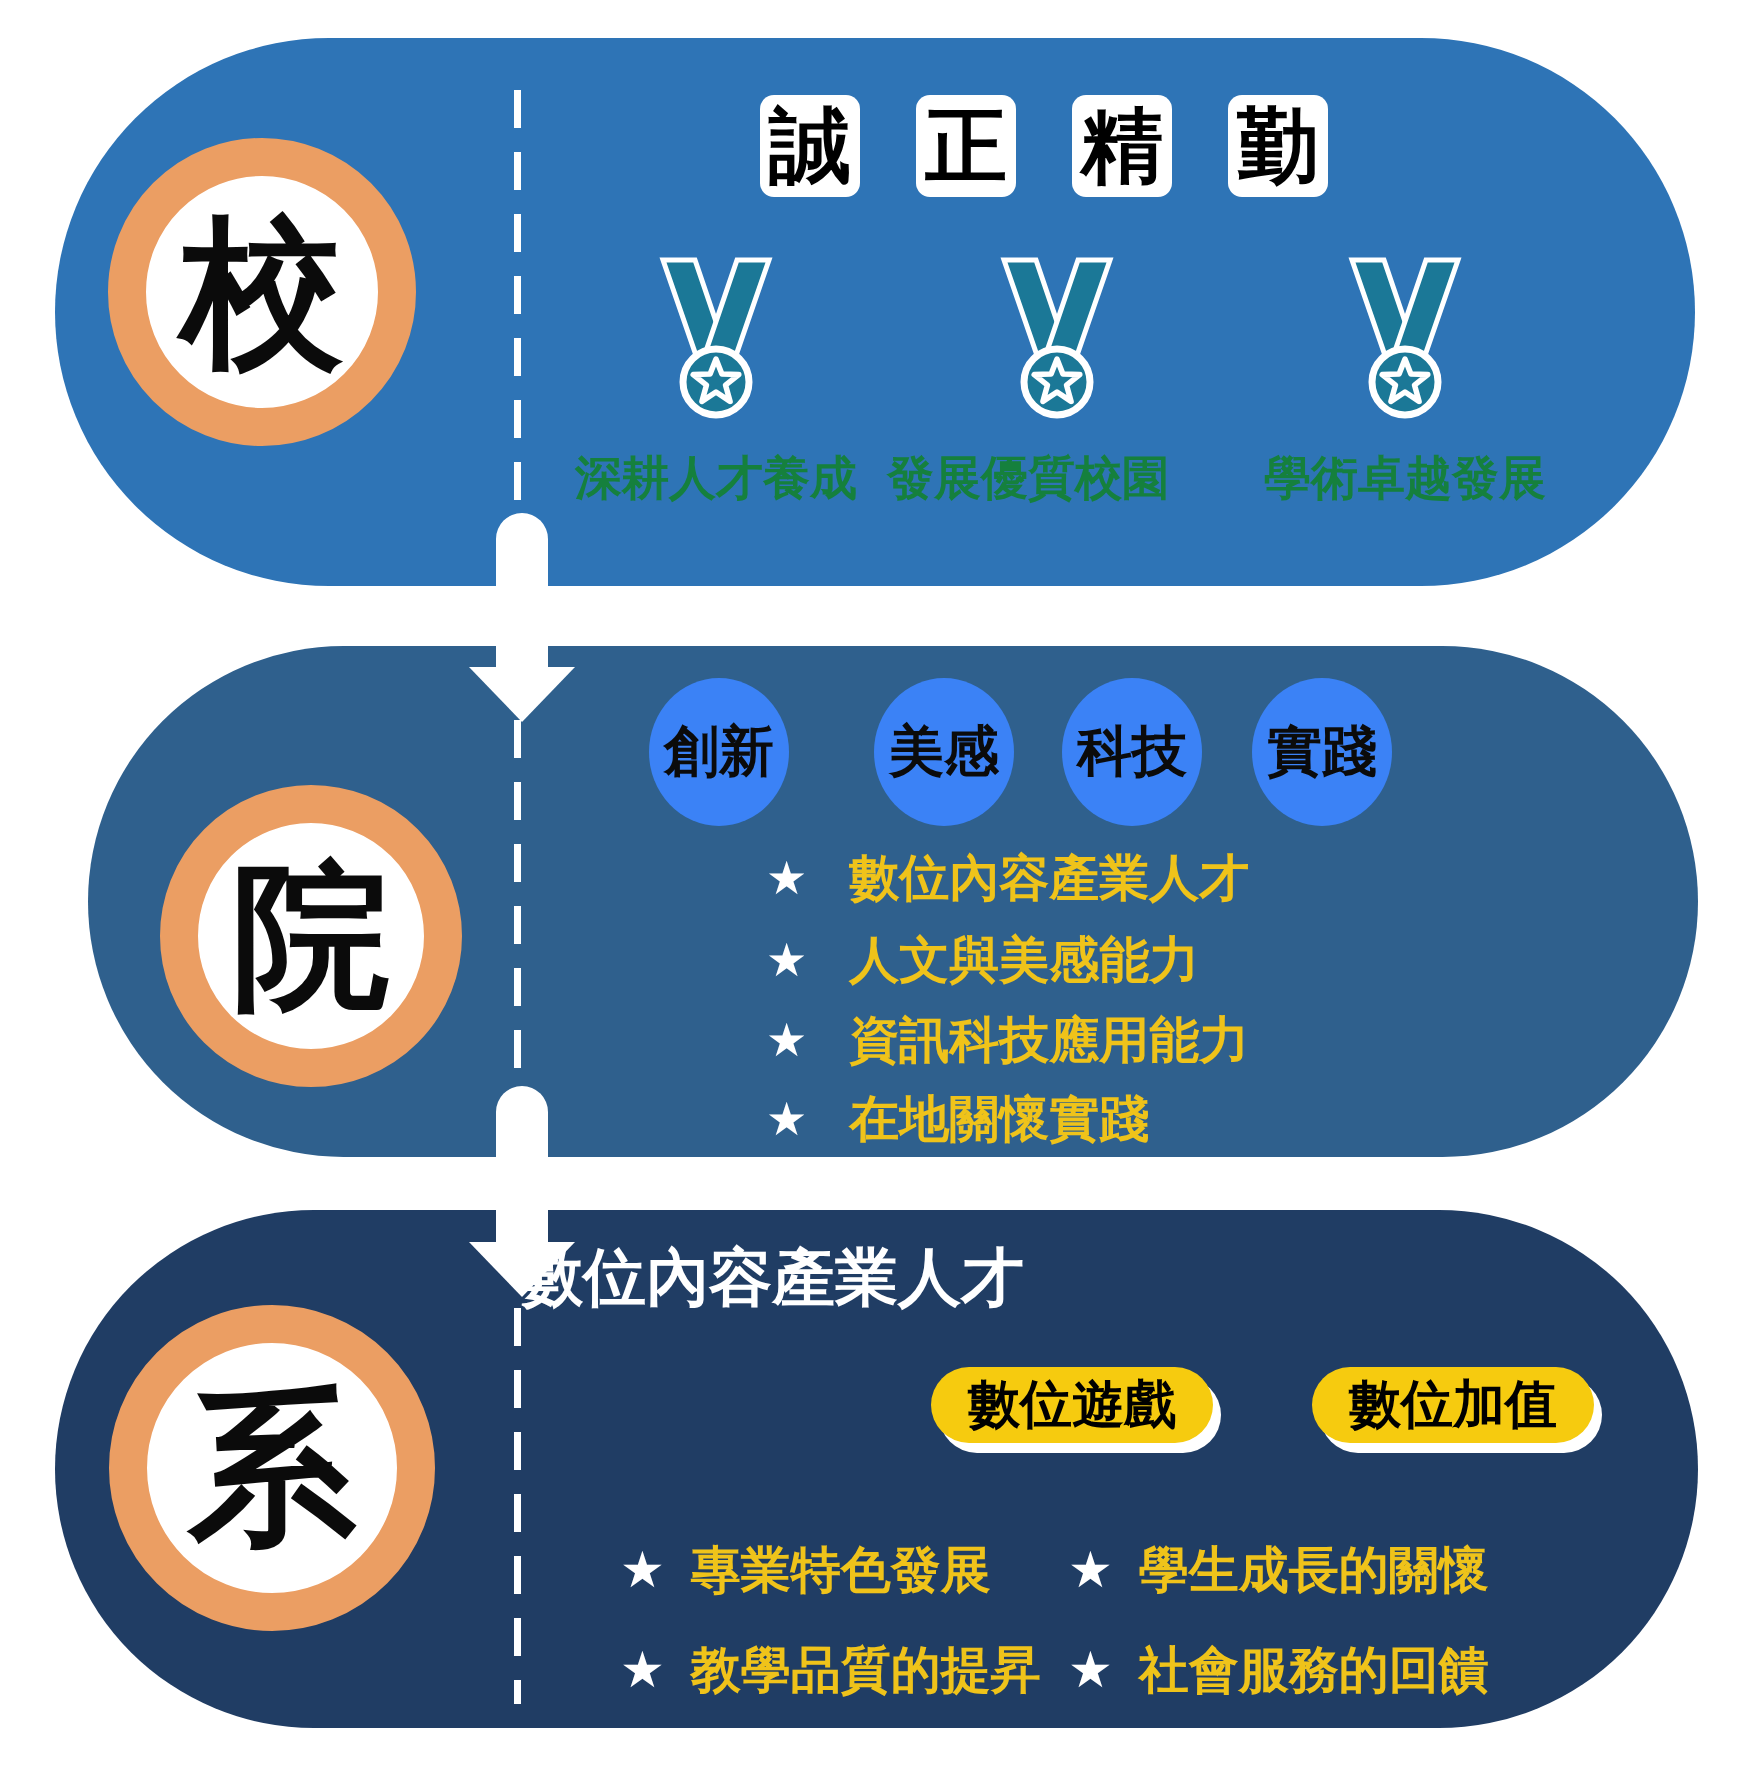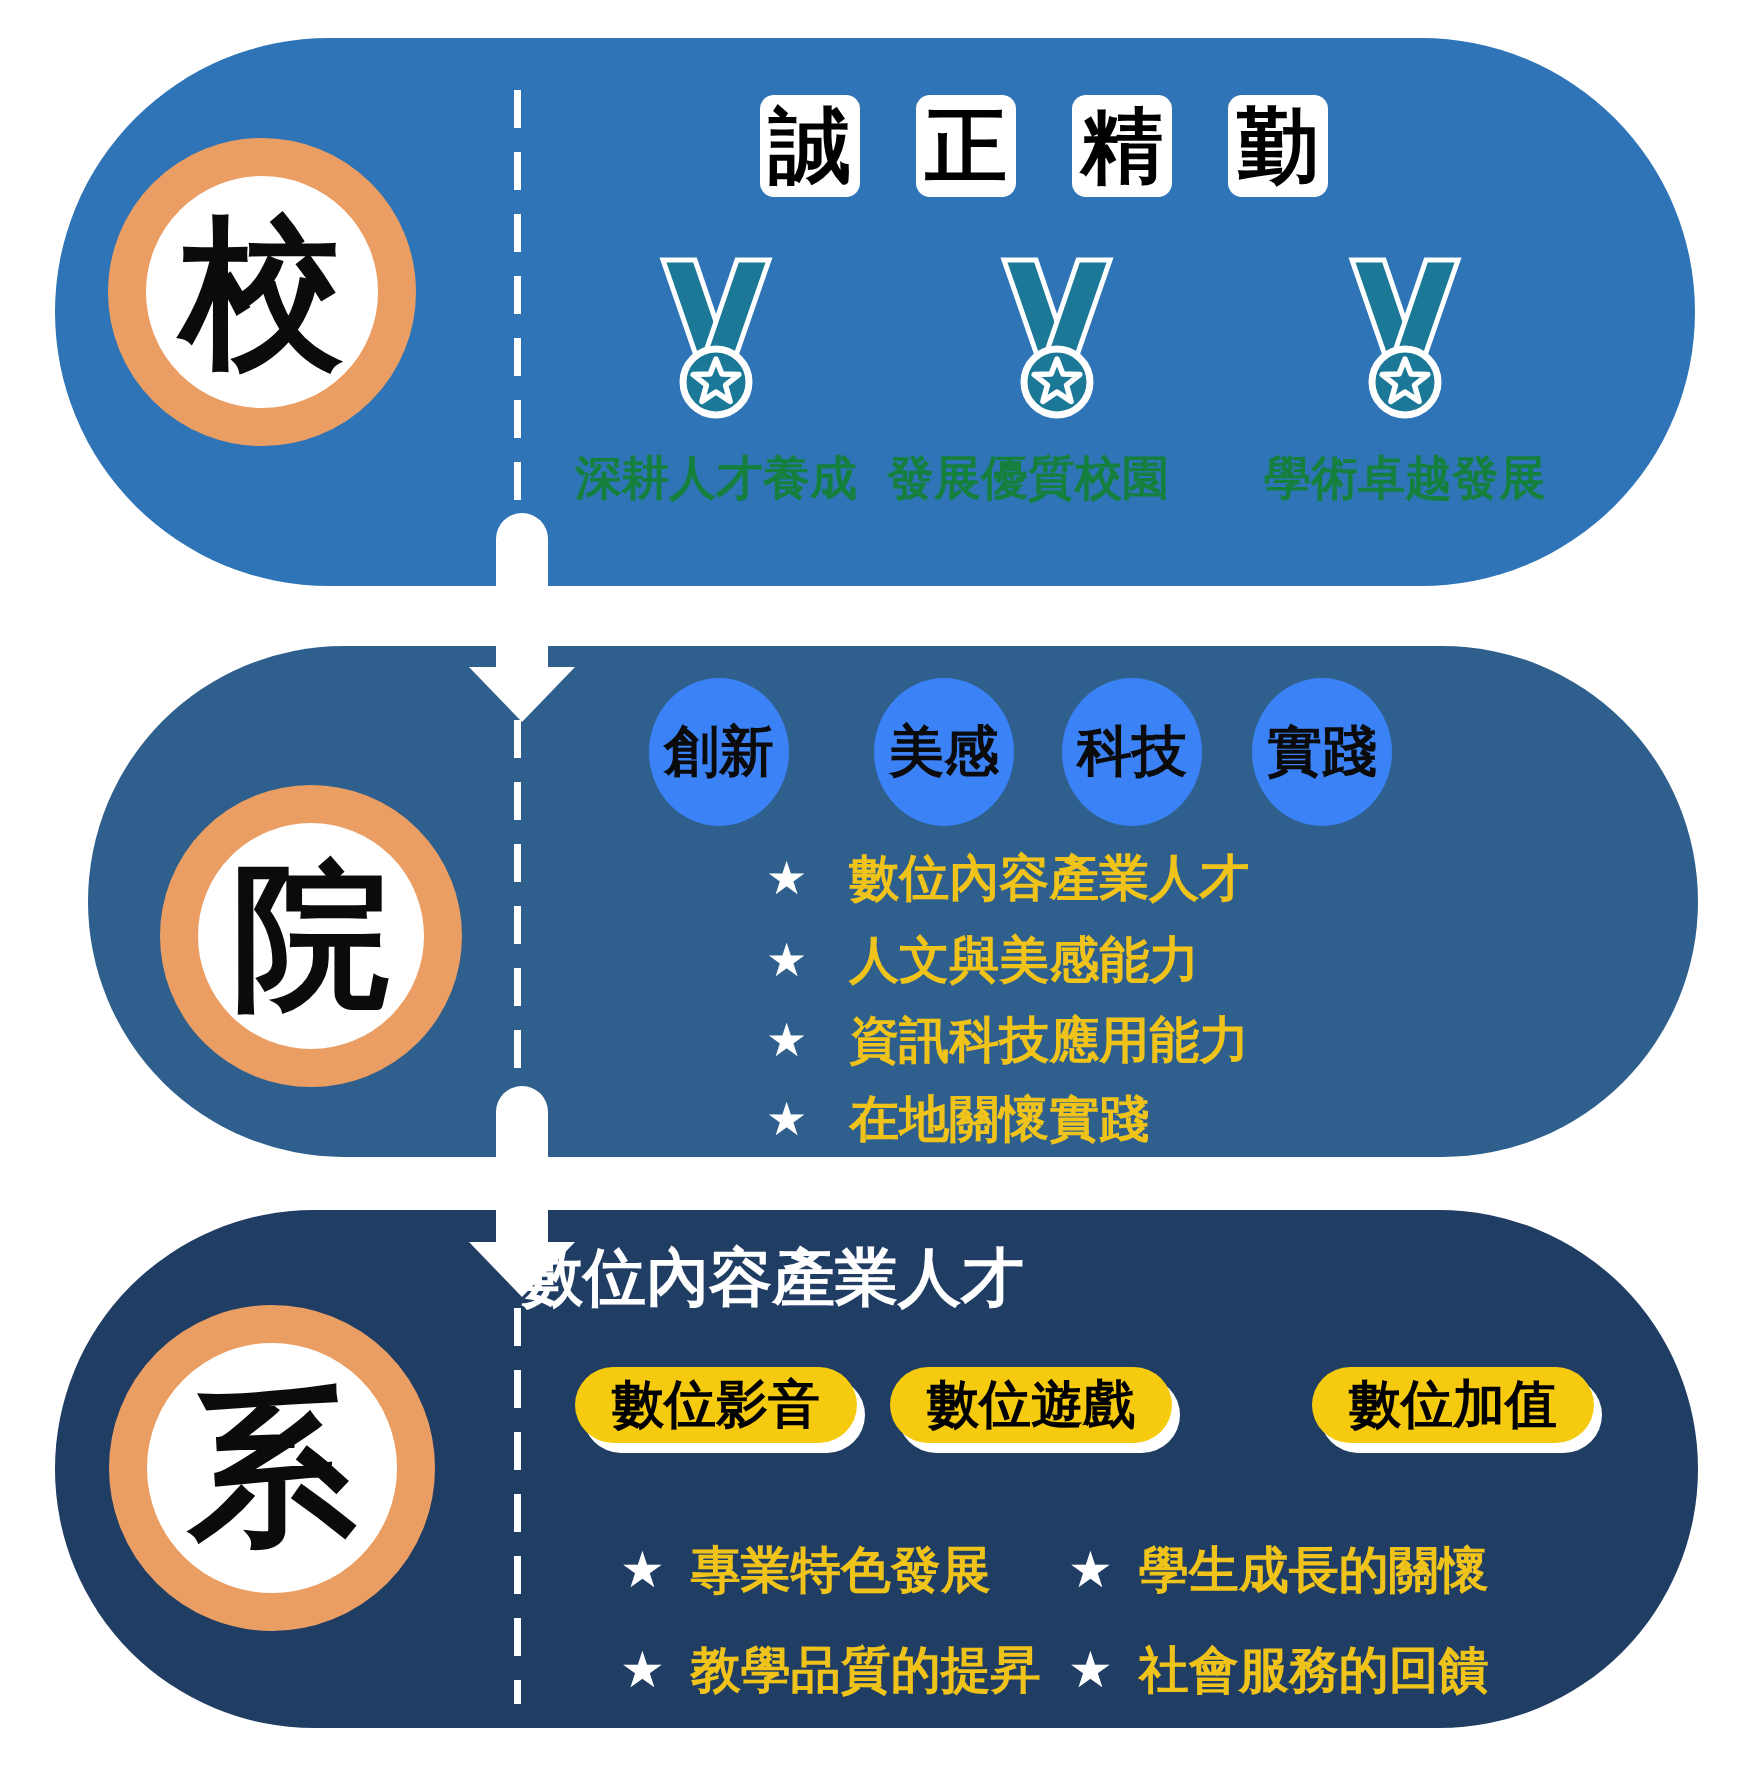--- a/index.html
+++ b/index.html
@@ -68,21 +68,21 @@
 
   .dept-title{
     position:absolute;left:520px;top:1246px;width:1062px;text-align:left;
     font-size:63px;font-weight:900;color:#ffffff;line-height:1;white-space:nowrap;
   }
   .track-pill{
     position:absolute;top:1367px;width:282px;height:76px;background:#f6cb0f;border-radius:40px;
     box-shadow:8px 10px 0 0 #ffffff;display:flex;align-items:center;justify-content:center;
     font-size:52px;font-weight:900;color:#000;white-space:nowrap;
   }
-  .tp0{left:575px;} .tp1{left:890px;} .tp2{left:1312px;}
+  .tp0{left:575px;} .tp1{left:931px;} .tp2{left:1312px;}
 </style>
 </head>
 <body>
 
 <div class="canvas">
 
   <section class="pill s1"></section>
 
   <section class="pill s2"></section>
 
@@ -168,21 +168,20 @@
     <span class="star">★</span>
     <span class="btxt">資訊科技應用能力</span>
   </div>
   <div class="bullet-row s2b s2b3">
     <span class="star">★</span>
     <span class="btxt">在地關懷實踐</span>
   </div>
 
   <div class="dept-title">數位內容產業人才</div>
 
-  <div class="track-pill tp0">數位影音</div>
   <div class="track-pill tp1">數位遊戲</div>
   <div class="track-pill tp2">數位加值</div>
 
   <div class="bullet-row s3b s3b0">
     <span class="star">★</span>
     <span class="btxt">專業特色發展</span>
   </div>
   <div class="bullet-row s3b s3b1">
     <span class="star">★</span>
     <span class="btxt">學生成長的關懷</span>

